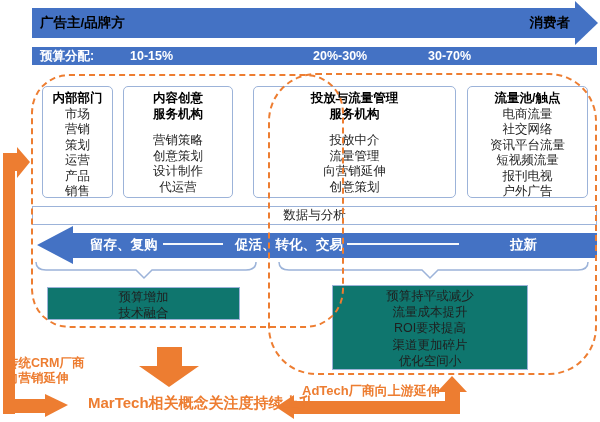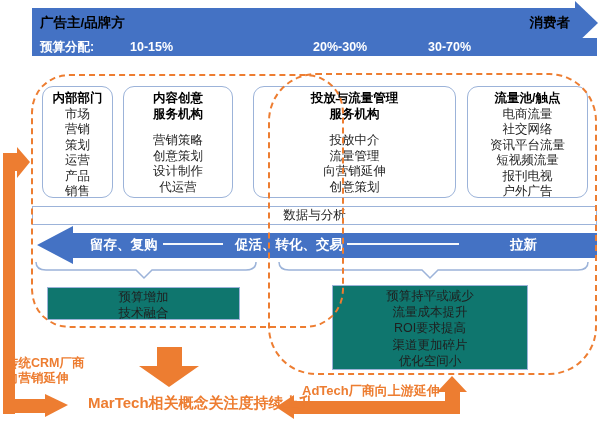--- a/index.html
+++ b/index.html
@@ -15,24 +15,24 @@
   }
   .abs{position:absolute;}
   
   .banner-body{left:32px;top:8px;width:543px;height:30px;background:var(--blue);z-index:1;}
   .banner-head{left:575px;top:1px;width:0;height:0;border-top:22px solid transparent;
     border-bottom:22px solid transparent;border-left:23px solid var(--blue);z-index:1;}
   .banner-text{color:#000000;font-weight:bold;font-size:13.5px;line-height:30px;}
   .banner-left{left:8px;top:0;}
   .banner-right{right:5px;top:0;}
   
-  .budget-bar{left:32px;top:38px;width:565px;height:18px;background:var(--blue);z-index:1;}
+  .budget-bar{left:32px;top:47px;width:565px;height:18px;background:var(--blue);z-index:1;}
   .budget-bar span{position:absolute;color:#fff;font-weight:bold;font-size:12.5px;line-height:18px;}
   
-  .col-box{background:#fff;border:1px solid var(--border);border-radius:11px;text-align:center;
+  .col-box{background:#fff;border:1px solid var(--border);border-radius:5px;text-align:center;
     font-size:12.5px;line-height:15.5px;padding-top:4px;box-sizing:border-box;z-index:2;}
   .col-box .t{font-weight:bold;color:#000;}
   .gap{height:11px;}
   #box1{left:42px;top:86px;width:71px;height:112px;}
   #box2{left:123px;top:86px;width:110px;height:112px;}
   #box3{left:253px;top:86px;width:203px;height:112px;}
   #box4{left:467px;top:86px;width:121px;height:112px;}
   
   .data-bar{left:32px;top:206px;width:565px;height:19px;background:#fff;border:1px solid var(--border);
     box-sizing:border-box;text-align:center;font-weight:normal;font-size:12.5px;line-height:17px;z-index:2;}

